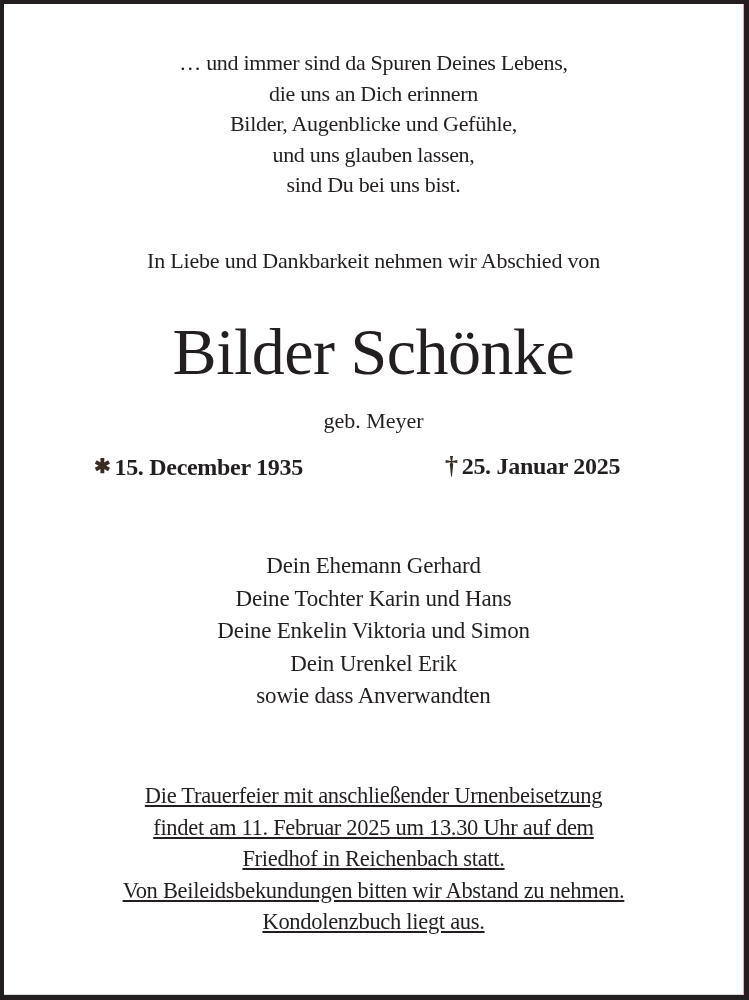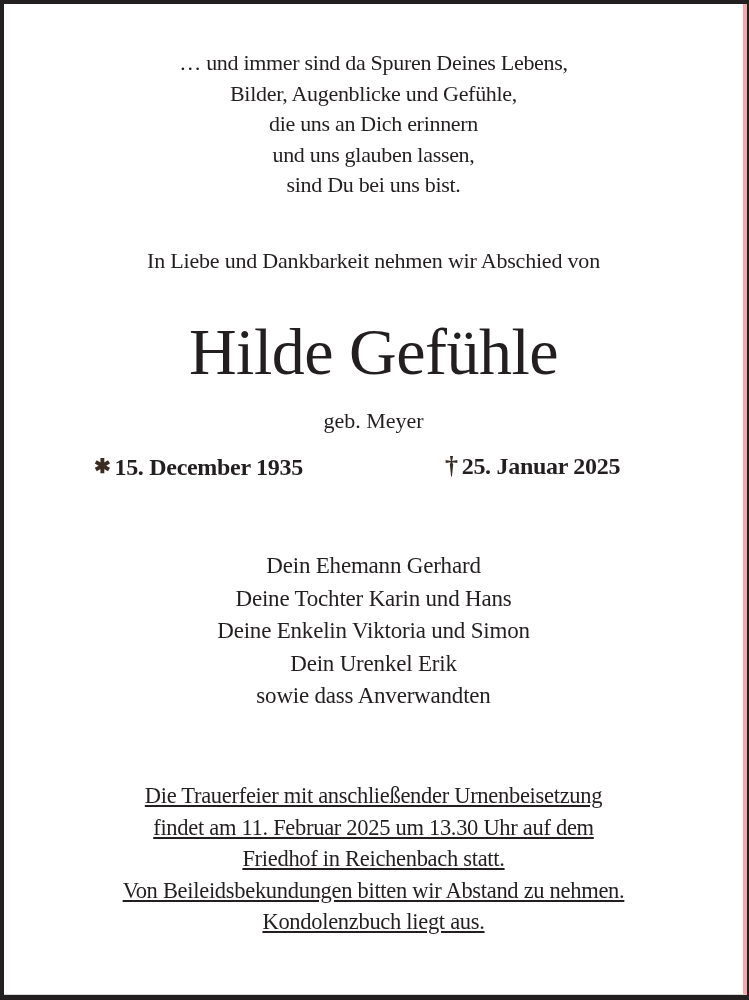--- a/index.html
+++ b/index.html
@@ -13,21 +13,21 @@
       position: relative;
       overflow: hidden;
     }
     .frame {
       position: absolute;
       left: 4px;
       top: 4px;
       width: 739px;
       height: 990px;
       background: #ffffff;
-      border-right: 4px solid #fca5a5;
+      border-right: 1px solid #fca5a5;
       border-bottom: 1px solid #d8d8d8;
     }
     .block {
       position: absolute;
       left: 0;
       width: 100%;
       text-align: center;
       color: #231f20;
       font-family: "Liberation Serif", "DejaVu Serif", serif;
     }
@@ -95,29 +95,29 @@
     }
     .service div { white-space: nowrap; text-decoration: underline; }
   </style>
 </head>
 <body>
 
 <div class="frame">
 
   <div class="block poem">
     <div>… und immer sind da Spuren Deines Lebens,</div>
+    <div>die uns an Dich erinnern</div>
     <div>Bilder, Augenblicke und Gefühle,</div>
-    <div>die uns an Dich erinnern</div>
     <div>und uns glauben lassen,</div>
     <div>sind Du bei uns bist.</div>
   </div>
 
   <div class="block intro">In Liebe und Dankbarkeit nehmen wir Abschied von</div>
 
-  <div class="block name">Hilde Gefühle</div>
+  <div class="block name">Bilder Schönke</div>
 
   <div class="block maiden">geb. Meyer</div>
 
   <div class="block dates">
     <span class="date birth">
       <span class="sym star">✱</span><span>15. December 1935</span>
     </span>
     <span class="date death">
       <span class="sym cross">†</span><span>25. Januar 2025</span>
     </span>

